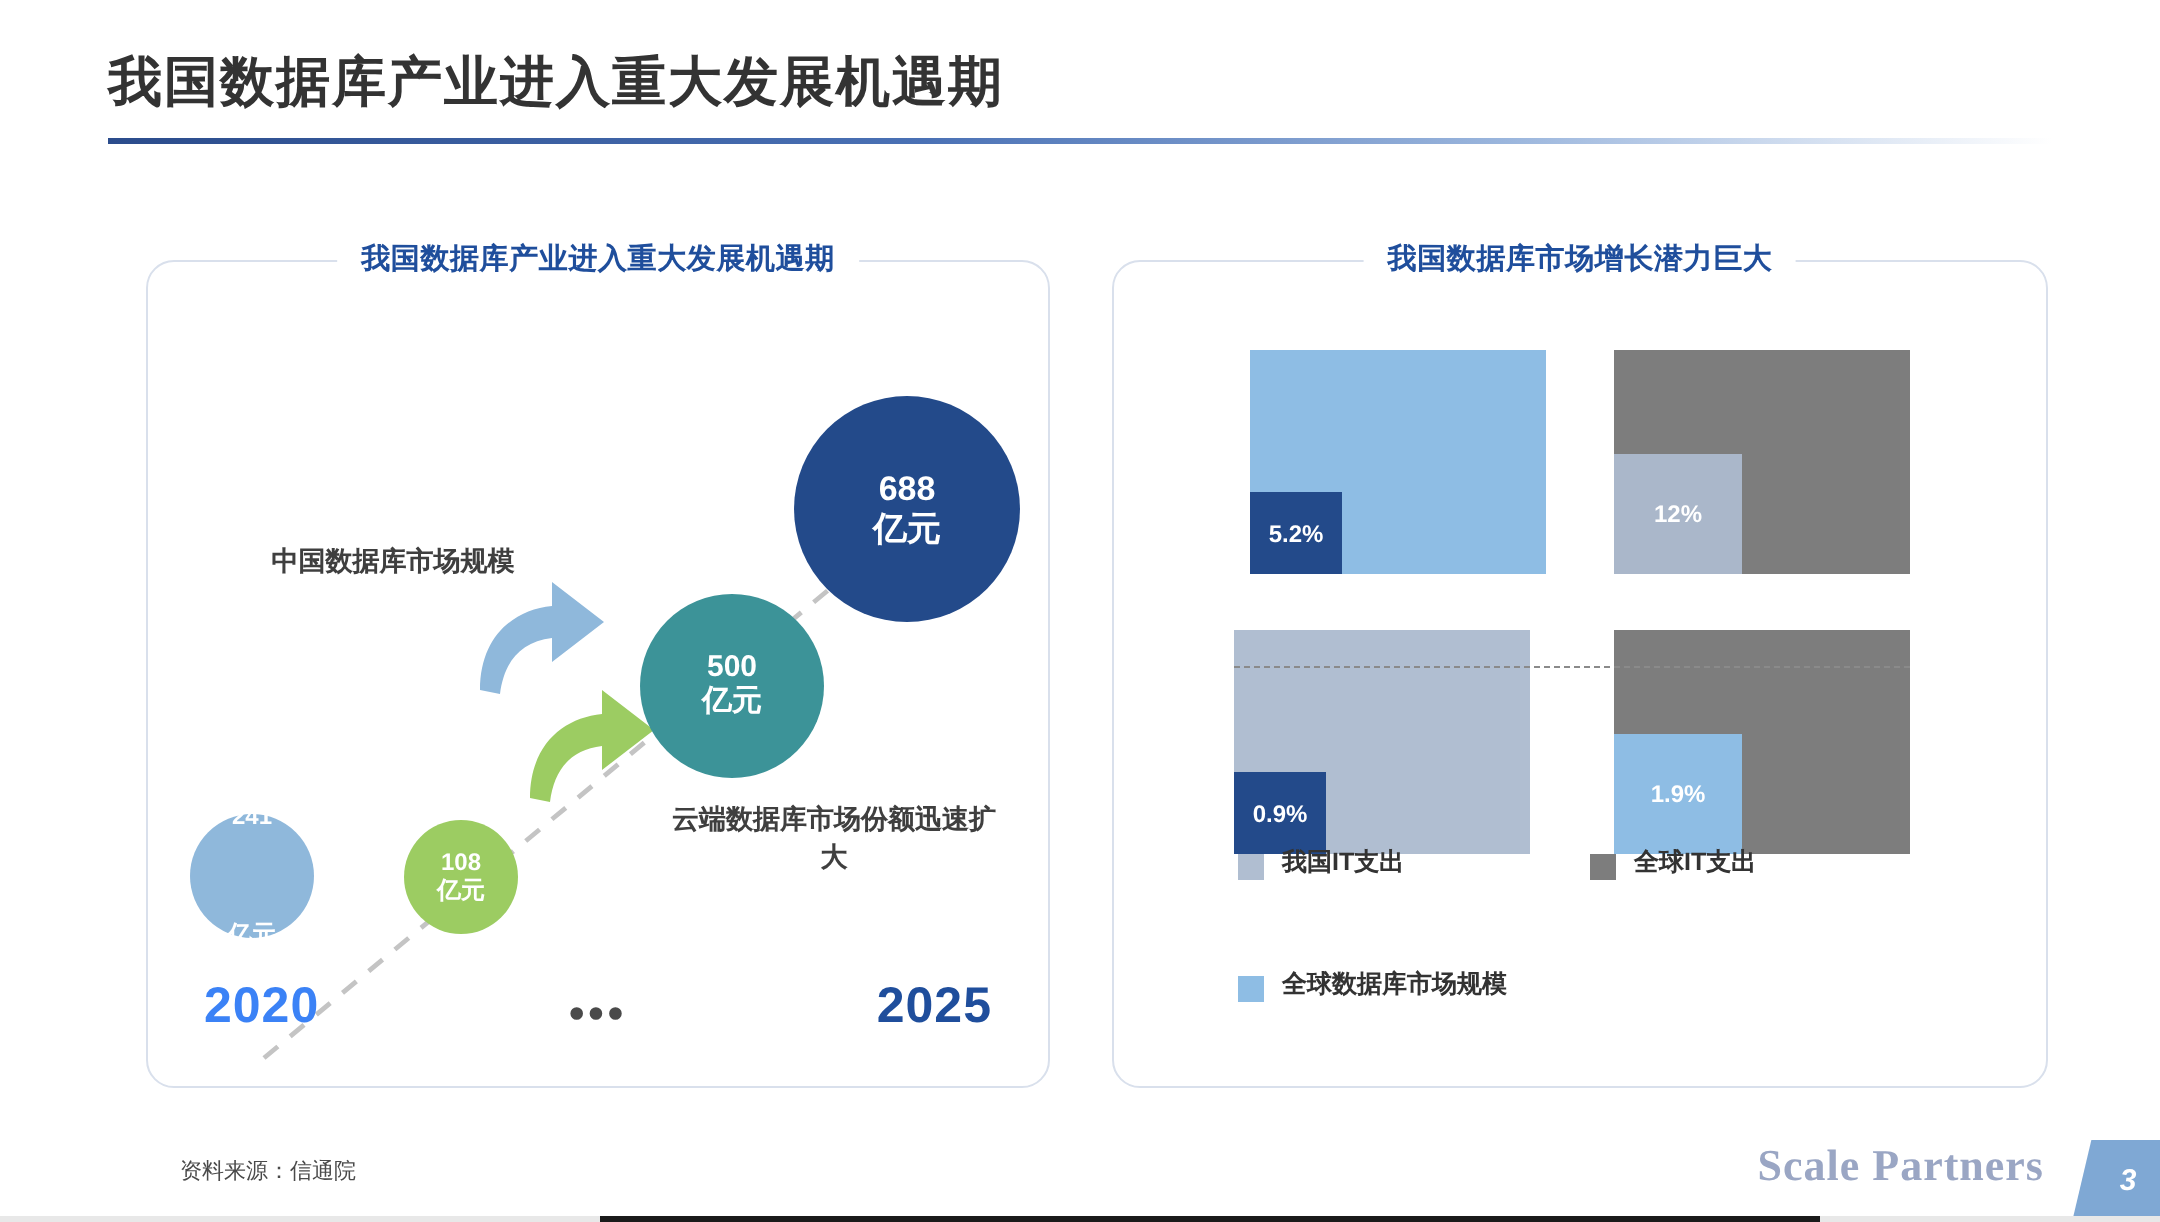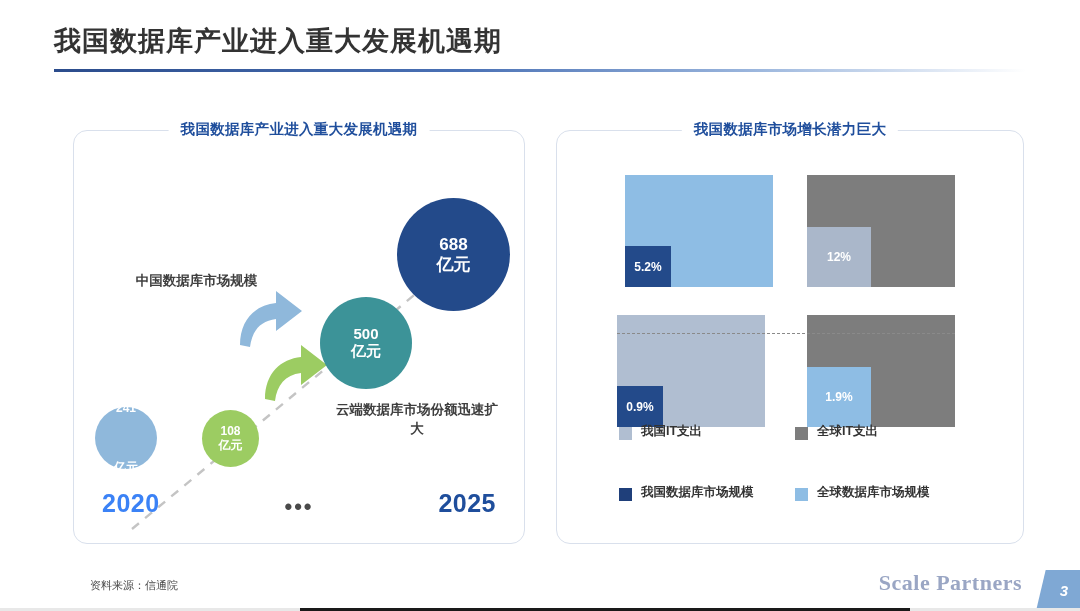--- a/index.html
+++ b/index.html
@@ -374,24 +374,20 @@
   <div class="legend">
     <div class="legend-item">
       <span class="legend-swatch" style="background: rgb(176, 190, 209);"></span>
       <span class="legend-label">我国IT支出</span>
     </div>
     <div class="legend-item">
       <span class="legend-swatch" style="background: rgb(125, 125, 125);"></span>
       <span class="legend-label">全球IT支出</span>
     </div>
     <div class="legend-item">
-      <span class="legend-swatch" style="background: rgb(31, 63, 122);"></span>
-      <span class="legend-label">我国数据库市场规模</span>
-    </div>
-    <div class="legend-item">
       <span class="legend-swatch" style="background: rgb(142, 189, 228);"></span>
       <span class="legend-label">全球数据库市场规模</span>
     </div>
   </div>
 </div>
 
 <div class="source-note">资料来源：信通院</div>
 <div class="brand">Scale Partners</div>
 <div class="page-tab">3</div>
 <div class="bottom-edge"></div>

